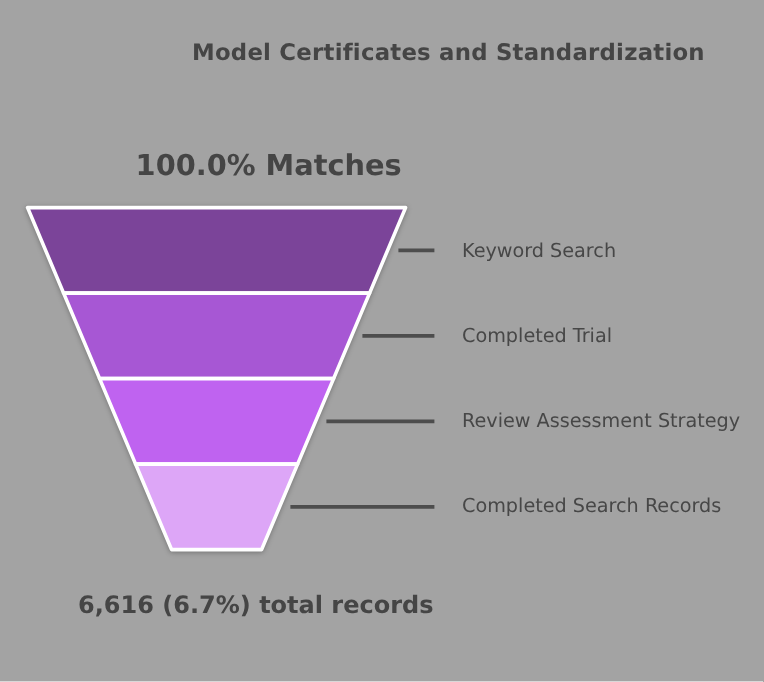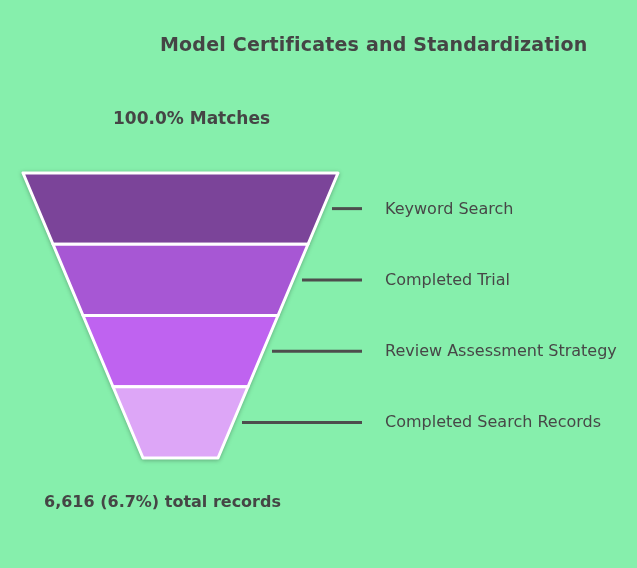--- a/index.html
+++ b/index.html
@@ -8,21 +8,21 @@
     width: 637px;
     height: 568px;
     overflow: hidden;
     background: #ffffff;
     font-family: "DejaVu Sans", "Liberation Sans", sans-serif;
   }
   #canvas {
     position: relative;
     width: 637px;
     height: 568px;
-    background: #86efac;
+    background: #a3a3a3;
   }
   #funnel-svg {
     position: absolute;
     left: 0;
     top: 0;
   }
   .funnel-group {
     filter: drop-shadow(0px 1px 2px rgba(0,0,0,0.28));
   }
   .chart-title {
@@ -33,31 +33,31 @@
     text-align: center;
     font-size: 19px;
     font-weight: 700;
     color: #454545;
     letter-spacing: 0.2px;
     white-space: nowrap;
   }
   .top-annotation {
     position: absolute;
     left: 113px;
-    top: 108px;
-    font-size: 17px;
+    top: 124px;
+    font-size: 24px;
     font-weight: 700;
     color: #454545;
     white-space: nowrap;
   }
   .bottom-caption {
     position: absolute;
-    left: 44px;
+    left: 65px;
     top: 492px;
-    font-size: 16px;
+    font-size: 20px;
     font-weight: 700;
     color: #454545;
     white-space: nowrap;
   }
   .stage-label {
     position: absolute;
     left: 385px;
     font-size: 16px;
     font-weight: 400;
     color: #474747;

